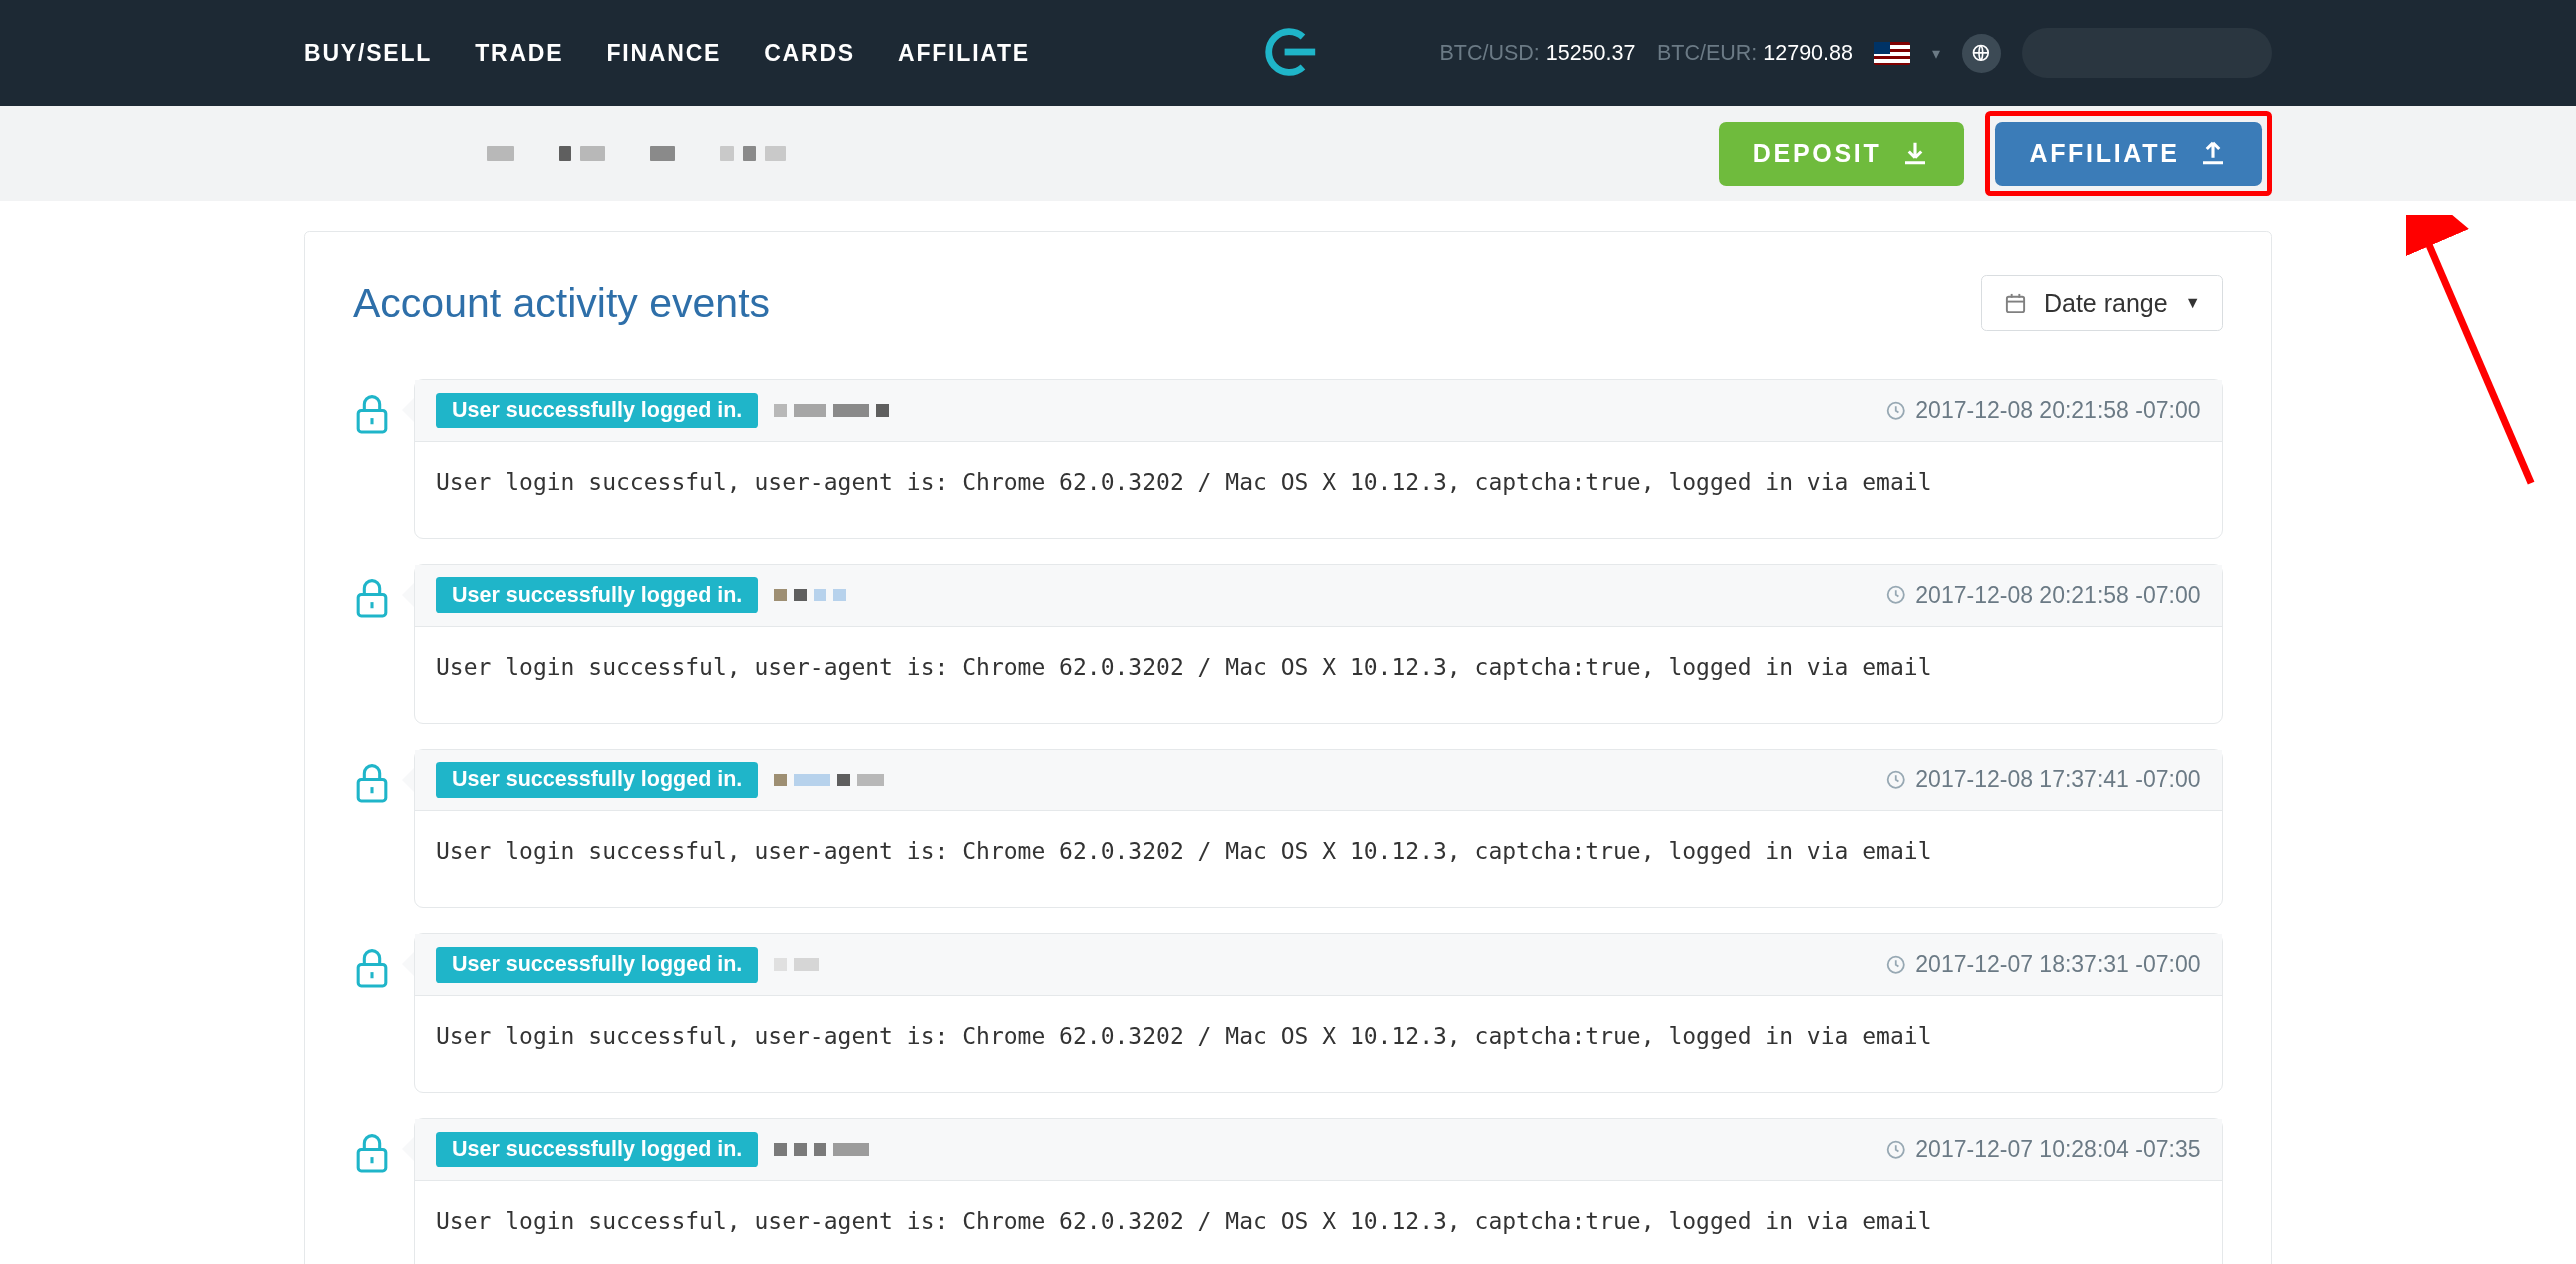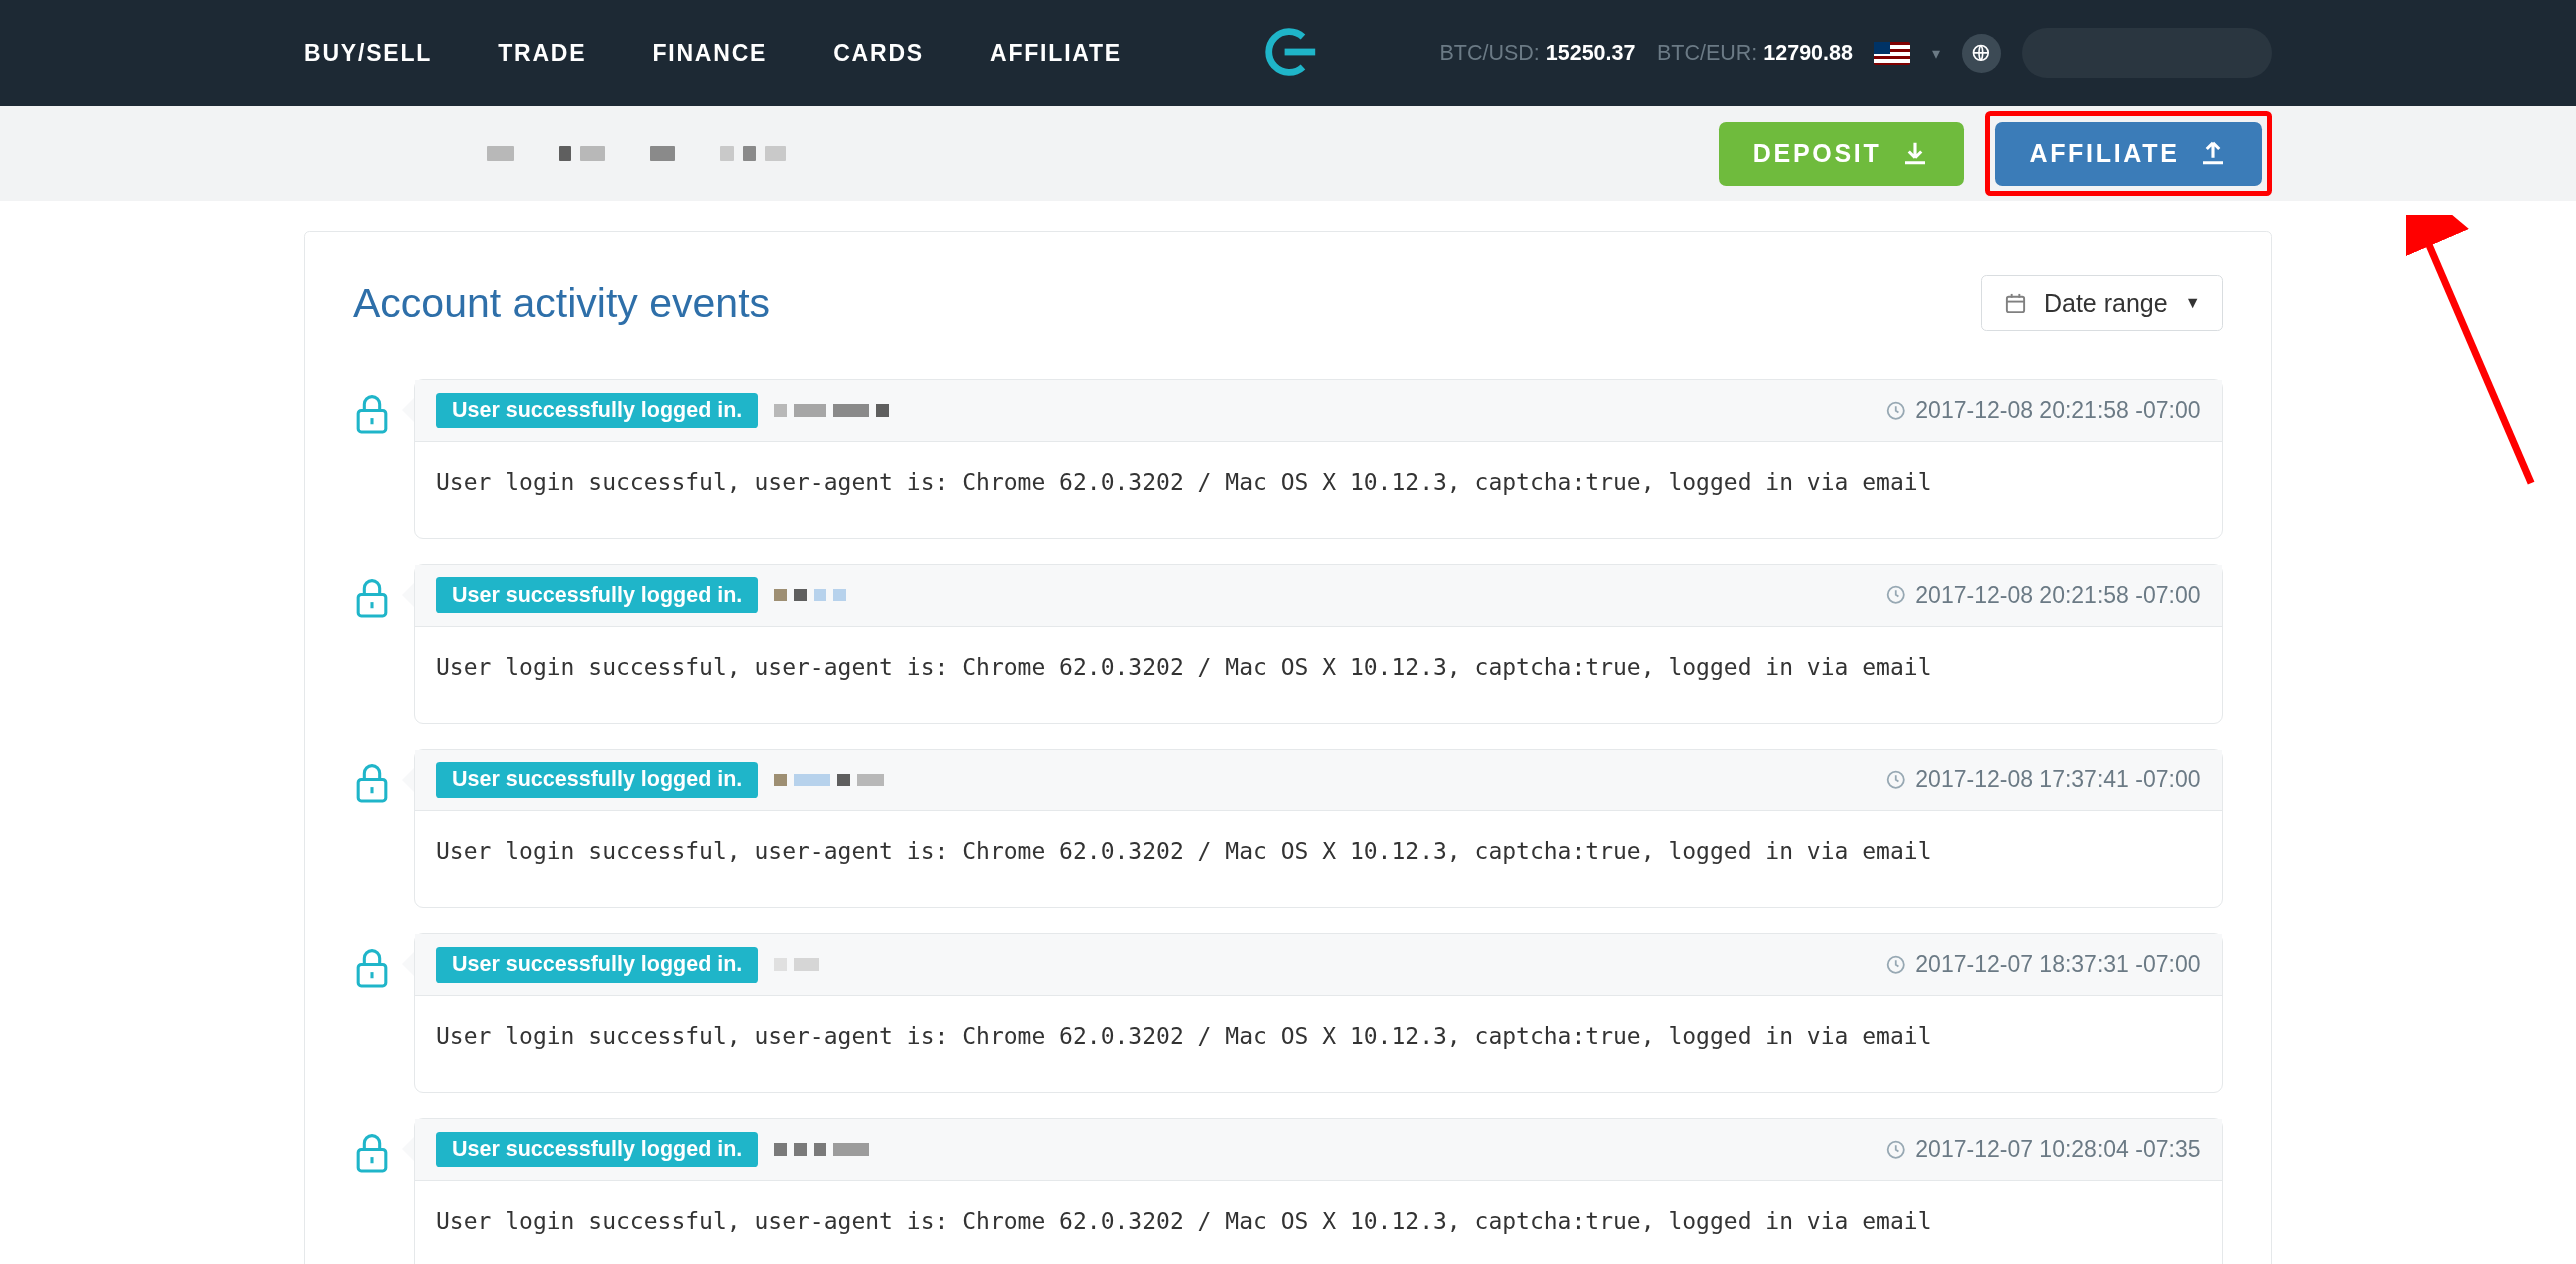--- a/index.html
+++ b/index.html
@@ -1,26 +1,26 @@
 <!DOCTYPE html>
 <html style="font-size:14.3px"><head>
 <meta charset="utf-8">
 <style>
 * { margin: 0; padding: 0; box-sizing: border-box; }
 body { font-family: -apple-system, BlinkMacSystemFont, "Segoe UI", Helvetica, Arial, sans-serif; background: #fff; width: 2576px; }
 
 
 .topnav { background: #1d2934; height: 106px; display: flex; align-items: center; padding: 0 304px 0 304px; position: relative; }
-.nav-links { display: flex; gap: 66px; }
+.nav-links { display: flex; gap: 43px; }
 .nav-link { color: #fff; font-size: 23px; font-weight: 600; letter-spacing: 1.8px; cursor: pointer; }
 .logo { position: absolute; left: 50%; transform: translateX(-50%); }
 .logo svg { width: 68px; height: 68px; }
 .nav-right { margin-left: auto; display: flex; align-items: center; gap: 21.5px; color: #97a8b3; font-size: 21.5px; }
 .ticker-label { color: #6b7a85; }
-.ticker-val { color: #fff; font-weight: 700; }
+.ticker-val { color: #fff; font-weight: 400; }
 .flag { width: 36px; height: 23px; display: inline-block; background: linear-gradient(180deg,#7f0000 0 15%, #fff 15% 30%, #7f0000 30% 45%, #fff 45% 60%, #7f0000 60% 75%, #fff 75% 90%, #7f0000 90% 100%); position: relative; border-radius: 1.8px; }
 .flag::before { content:""; position:absolute; left:0; top:0; width:16px; height:12.5px; background:#003366; }
 .chev { font-size: 16px; color:#6b7a85; }
 .round-btn { width: 39px; height: 39px; border-radius: 50%; background: #3c4a55; display: inline-flex; align-items: center; justify-content: center; color: #fff; cursor:pointer; }
 .pill-input { width: 250px; height: 50px; border-radius: 25px; background: #2a3640; }
 
 
 .acctbar { background: #f2f3f4; height: 95px; display: flex; align-items: center; padding: 0 304px; gap: 21.5px; }
 .redact { height: 14.3px; background: #b8b8b8; display:inline-block; border-radius:0.9px; }
 .acctbar .blurgroup { display:flex; gap:9px; align-items:center; }

